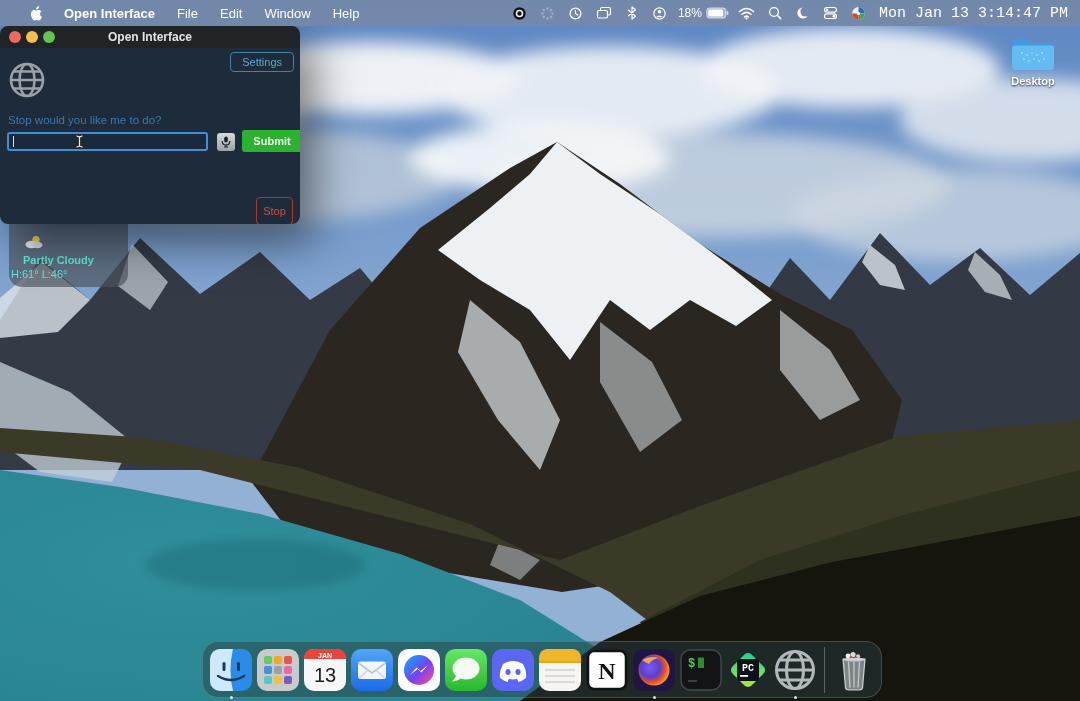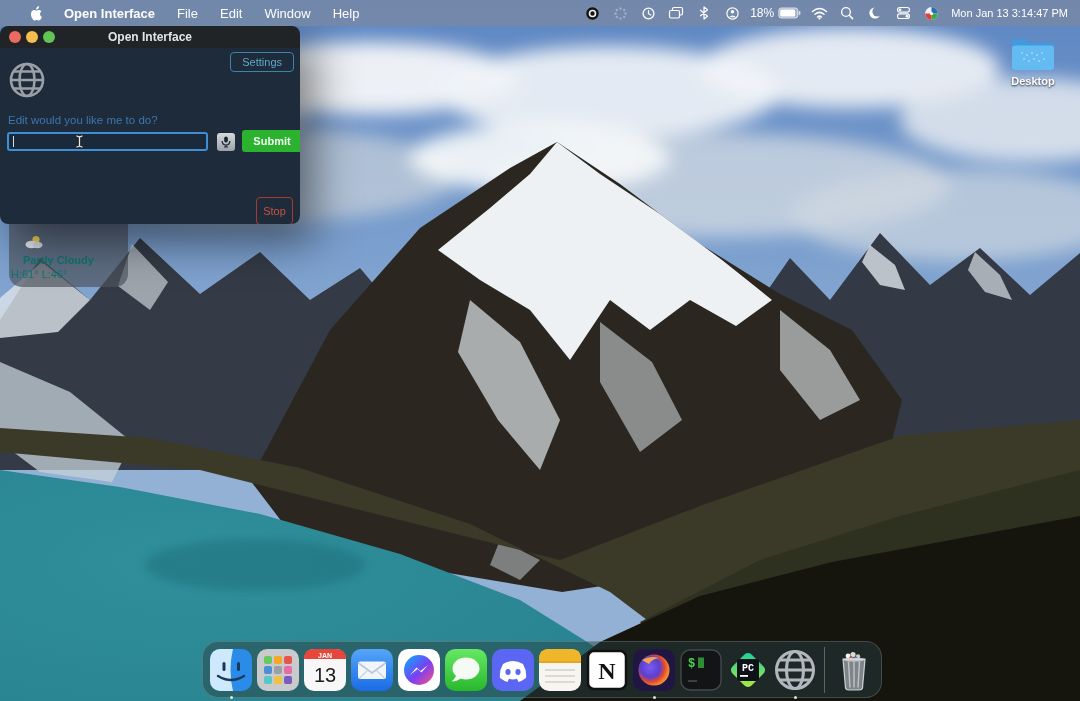--- a/index.html
+++ b/index.html
@@ -11,21 +11,21 @@
   .wallpaper { position:absolute; inset:0; z-index:0; }
 
   
   .menubar { position:absolute; top:0; left:0; width:1080px; height:26px; z-index:6;
     background:rgba(116,136,169,0.96); display:flex; align-items:center; color:#fff; font-size:13px; }
   .menubar .left { display:flex; align-items:center; gap:0; padding-left:18px; }
   .mb-item { padding:0 11px; height:26px; display:flex; align-items:center; color:#fdfdfd; }
   .mb-app { font-weight:700; }
   .menubar .right { margin-left:auto; display:flex; align-items:center; gap:8px; padding-right:12px; }
   .st-ico { display:flex; align-items:center; justify-content:center; width:20px; height:20px; }
-  .mb-clock { font-size:11px; white-space:nowrap; padding-left:2px; }
+  .mb-clock { font-size:15px; white-space:nowrap; padding-left:2px;font-family:Liberation Mono, monospace; }
   .mb-batt { display:flex; align-items:center; gap:4px; font-size:12px; }
 
   
   .win { position:absolute; left:0; top:26px; width:300px; height:198px; z-index:5;
     border-radius:8px; box-shadow:14px 18px 44px rgba(0,0,0,0.5); overflow:hidden; }
   .win-titlebar { height:22px; background:#212427; display:flex; align-items:center; position:relative; }
   .tl { position:absolute; top:5px; width:12px; height:12px; border-radius:50%; }
   .tl-red { left:9px; background:#ec6a5e; }
   .tl-yellow { left:26px; background:#f5bf4f; }
   .tl-green { left:43px; background:#61c454; }
@@ -41,21 +41,21 @@
   .mic-btn { position:absolute; left:217px; top:85px; width:18px; height:18px; border-radius:3px;
     background:linear-gradient(#d6dadd,#9ba1a7); border:none; display:flex; align-items:center; justify-content:center; }
   .btn-submit { position:absolute; left:242px; top:82px; width:60px; height:22px; background:#2bb32f;
     border:none; border-radius:3px; color:#f2fcf2; font-weight:700; font-size:11px; font-family:"Liberation Sans",sans-serif; }
   .btn-stop { position:absolute; right:7px; top:149px; width:37px; height:28px; background:transparent;
     border:1.5px solid #a83a2e; border-radius:4px; color:#cc5242; font-size:11px; font-family:"Liberation Sans",sans-serif; }
   .ibeam { position:absolute; left:74px; top:86px; z-index:8; }
 
   
   .weather { position:absolute; left:9px; top:212px; width:119px; height:75px; z-index:2;
-    background:rgba(78,84,94,0.68); border-radius:13px; color:#0f766e; overflow:hidden; }
+    background:rgba(78,84,94,0.68); border-radius:13px; color:#5eead4; overflow:hidden; }
   .weather .wx-ico { position:absolute; left:14px; top:22px; }
   .wx-cond { position:absolute; left:14px; top:42px; font-size:11px; font-weight:700; }
   .wx-hl { position:absolute; left:2px; top:56px; font-size:11px; font-weight:400; }
 
   
   .desk-icon { position:absolute; left:1002px; top:36px; width:62px; z-index:2; text-align:center; }
   .desk-icon .label { margin-top:2px; color:#fff; font-size:11px; font-weight:600;
     text-shadow:0 1px 2px rgba(0,0,0,0.8); }
 
   
@@ -252,21 +252,21 @@
     </div>
     <div class="win-body">
       <svg class="globe38" width="38" height="40" viewBox="0 0 38 40">
         <g stroke="#9aa0a6" stroke-width="2.6" fill="none">
           <circle cx="19" cy="20" r="16"></circle>
           <ellipse cx="19" cy="20" rx="7.5" ry="16"></ellipse>
           <path d="M3 20 H35 M5.5 11.5 H32.5 M5.5 28.5 H32.5"></path>
         </g>
       </svg>
       <button class="btn-settings">Settings</button>
-      <div class="prompt-label">Edit would you like me to do?</div>
+      <div class="prompt-label">Stop would you like me to do?</div>
       <input class="cmd-input" type="text" value="" style="">
       <span class="caret"></span>
       <button class="mic-btn">
         <svg width="10" height="12" viewBox="0 0 10 12">
           <rect x="3.2" y="0.5" width="3.6" height="6" rx="1.8" fill="#18242f"></rect>
           <path d="M1.2 5 Q1.2 9 5 9 Q8.8 9 8.8 5" fill="none" stroke="#18242f" stroke-width="1.2"></path>
           <path d="M5 9 V11 M3 11 H7" stroke="#18242f" stroke-width="1.2"></path>
         </svg>
       </button>
       <button class="btn-submit">Submit</button>

